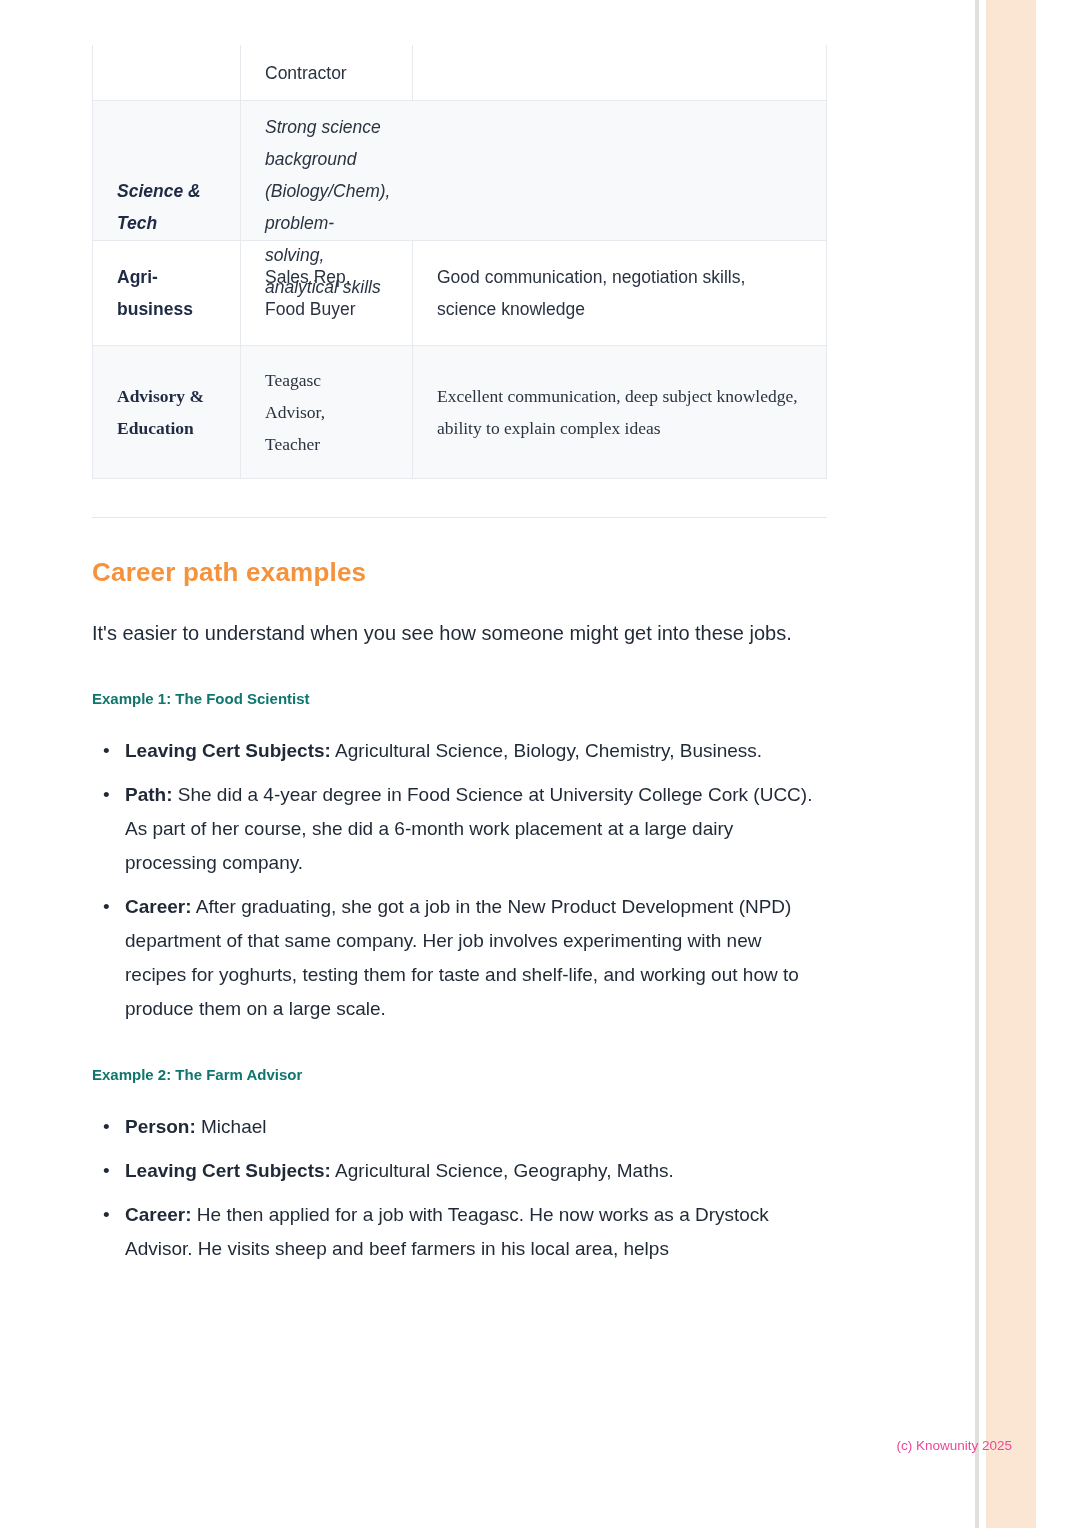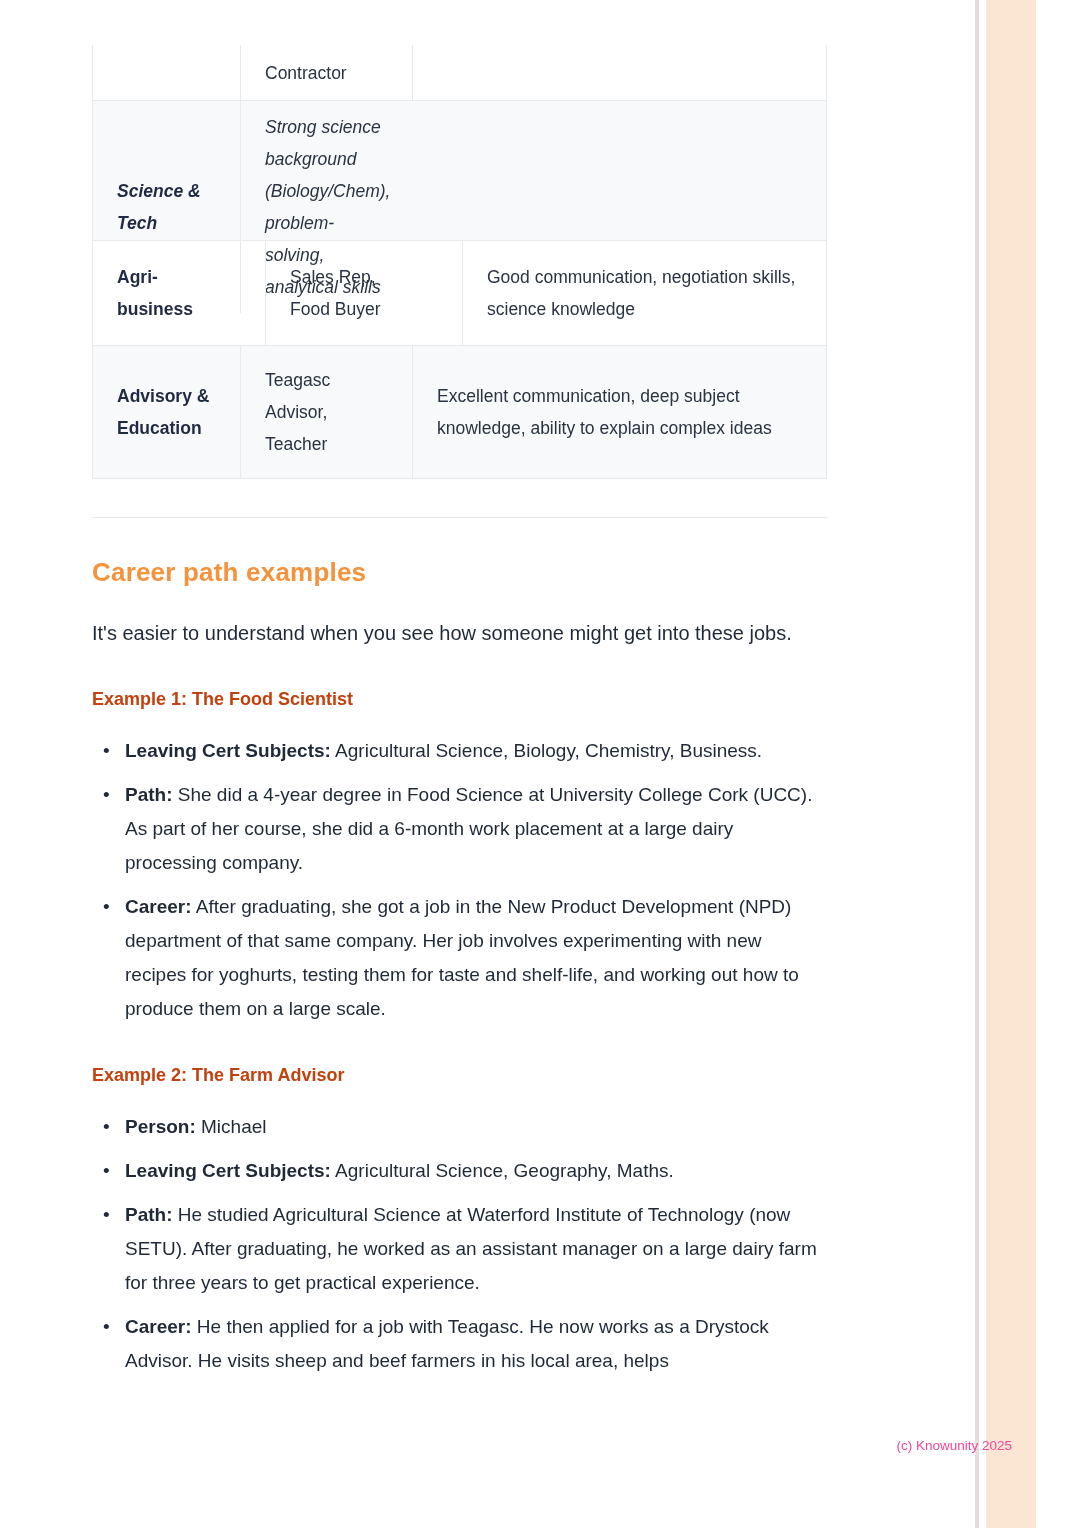--- a/index.html
+++ b/index.html
@@ -40,22 +40,22 @@
   .trow {
     display: grid;
     grid-template-columns: 147px 172px 1fr;
     border-top: 1px solid #E6E9EE;
     background: #ffffff;
   }
   .trow:first-child { border-top: none; }
   .trow:nth-child(even) { background: #F8F9FB; }
   .trow.r1 { height: 55px; }
   .trow.r2 { height: 140px; font-style: italic; }
-  .trow.r3 { height: 105px; gap: 25px; }
-  .trow.r4 { height: 133px; }
+  .trow.r3 { height: 105px; }
+  .trow.r4 { height: 133px; font-family: Liberation Serif, serif; }
   .tcell {
     display: flex;
     align-items: center;
     padding: 10px 24px;
     font-size: 17.5px;
     line-height: 32px;
     border-left: 1px solid #E6E9EE;
     color: #2A3342;
   }
   .tcell.cat {
@@ -80,24 +80,24 @@
     letter-spacing: 0.2px;
   }
   p.intro {
     margin: 26px 0 0 0;
     font-size: 20px;
     line-height: 34px;
     text-align: justify;
   }
   h3.example-title {
     margin: 36px 0 0 0;
-    font-size: 18px;
+    font-size: 15px;
     line-height: 26px;
     font-weight: 700;
-    color: #c2410c;
+    color: #0f766e;
   }
   ul.bullets {
     list-style: none;
     margin: 22px 0 0 0;
     padding: 0;
   }
   ul.bullets li {
     position: relative;
     padding-left: 33px;
     font-size: 19px;
@@ -167,21 +167,20 @@
       <li><span class="b">Leaving Cert Subjects:</span><span> Agricultural Science, Biology, Chemistry, Business.</span></li>
       <li><span class="b">Path:</span><span> She did a 4-year degree in Food Science at University College Cork (UCC). As part of her course, she did a 6-month work placement at a large dairy processing company.</span></li>
       <li><span class="b">Career:</span><span> After graduating, she got a job in the New Product Development (NPD) department of that same company. Her job involves experimenting with new recipes for yoghurts, testing them for taste and shelf-life, and working out how to produce them on a large scale.</span></li>
     </ul>
 
     <h3 class="example-title">Example 2: The Farm Advisor</h3>
 
     <ul class="bullets">
       <li><span class="b">Person:</span><span> Michael</span></li>
       <li><span class="b">Leaving Cert Subjects:</span><span> Agricultural Science, Geography, Maths.</span></li>
-      <li><span class="b">Path:</span><span> He studied Agricultural Science at Waterford Institute of Technology (now SETU). After graduating, he worked as an assistant manager on a large dairy farm for three years to get practical experience.</span></li>
       <li><span class="b">Career:</span><span> He then applied for a job with Teagasc. He now works as a Drystock Advisor. He visits sheep and beef farmers in his local area, helps</span></li>
     </ul>
 
   </main>
 
   <div class="footer">(c) Knowunity 2025</div>
 
 </div>
 
 </body></html>

